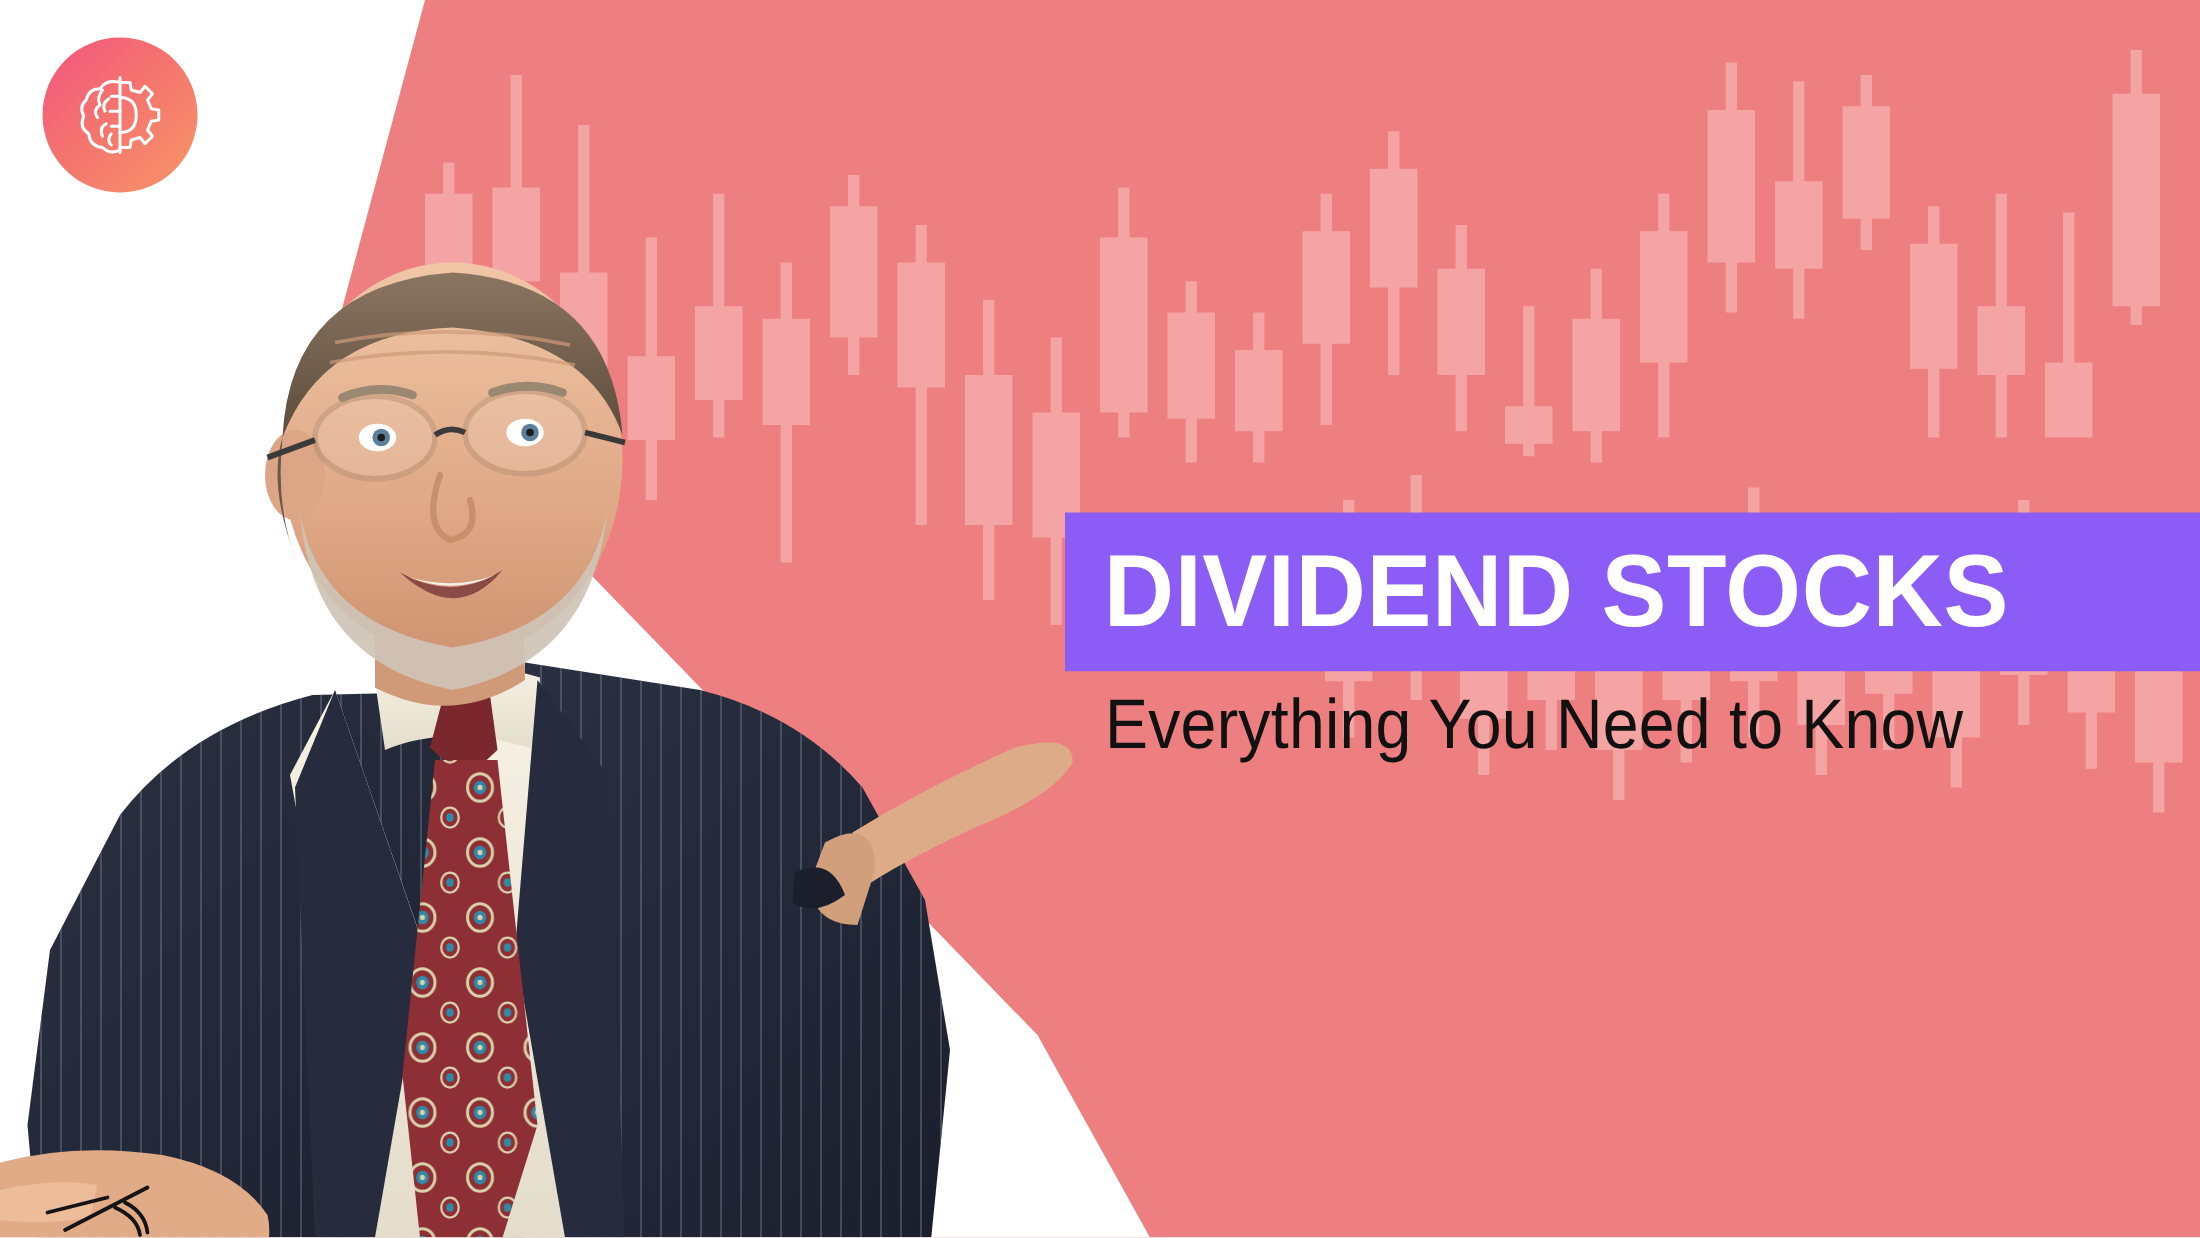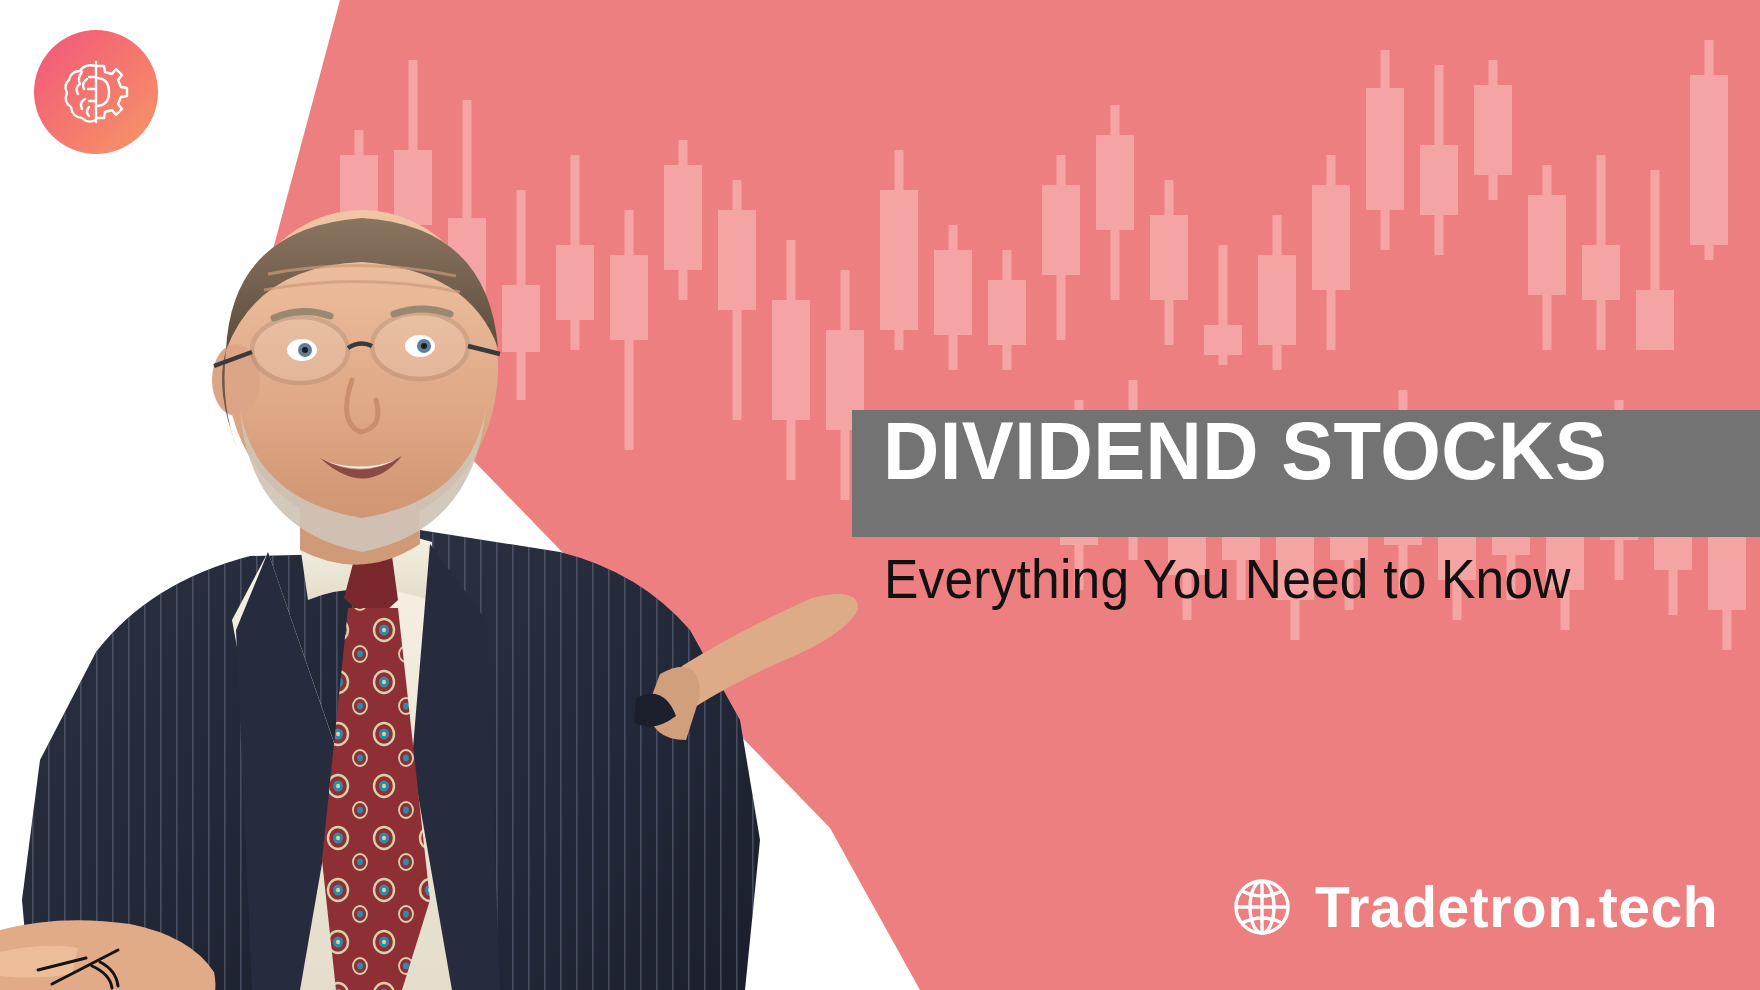--- a/index.html
+++ b/index.html
@@ -72,23 +72,23 @@
     letter-spacing:1.5px;
     margin-left:31px;
     line-height:1;
     transform:scaleX(0.93);
     transform-origin:left center;
     white-space:nowrap;
   }
   .title-box{
     position:absolute;left:852px;top:410px;
     width:908px;height:127px;
-    background:#737373;
+    background:#8b5cf6;
     z-index:5;
-    display:flex;
+    display:flex;align-items:center;
   }
   .title-text{
     color:#ffffff;
     font-family:"Liberation Sans", sans-serif;
     font-weight:bold;
     font-size:82px;
     letter-spacing:0.5px;
     margin-left:31px;
     line-height:1;
     transform:scaleX(0.95);
@@ -419,27 +419,14 @@
     </svg>
   </div>
 
 
   <div class="title-box">
     <span class="title-text">DIVIDEND STOCKS</span>
   </div>
 
   <div class="subtitle">Everything You Need to Know</div>
 
-  <div class="brand">
-    <svg class="brand-icon" viewBox="0 0 62 62" aria-hidden="true">
-      <g fill="none" stroke="#ffffff" stroke-width="3.4">
-        <circle cx="31" cy="31" r="26"></circle>
-        <line x1="5" y1="31" x2="57" y2="31"></line>
-        <line x1="31" y1="5" x2="31" y2="57"></line>
-        <ellipse cx="31" cy="31" rx="12" ry="26"></ellipse>
-        <path d="M11 15 Q31 25 51 15"></path>
-        <path d="M11 47 Q31 37 51 47"></path>
-      </g>
-    </svg>
-    <span class="brand-name">Tradetron.tech</span>
-  </div>
 
 </div>
 
 </body></html>

